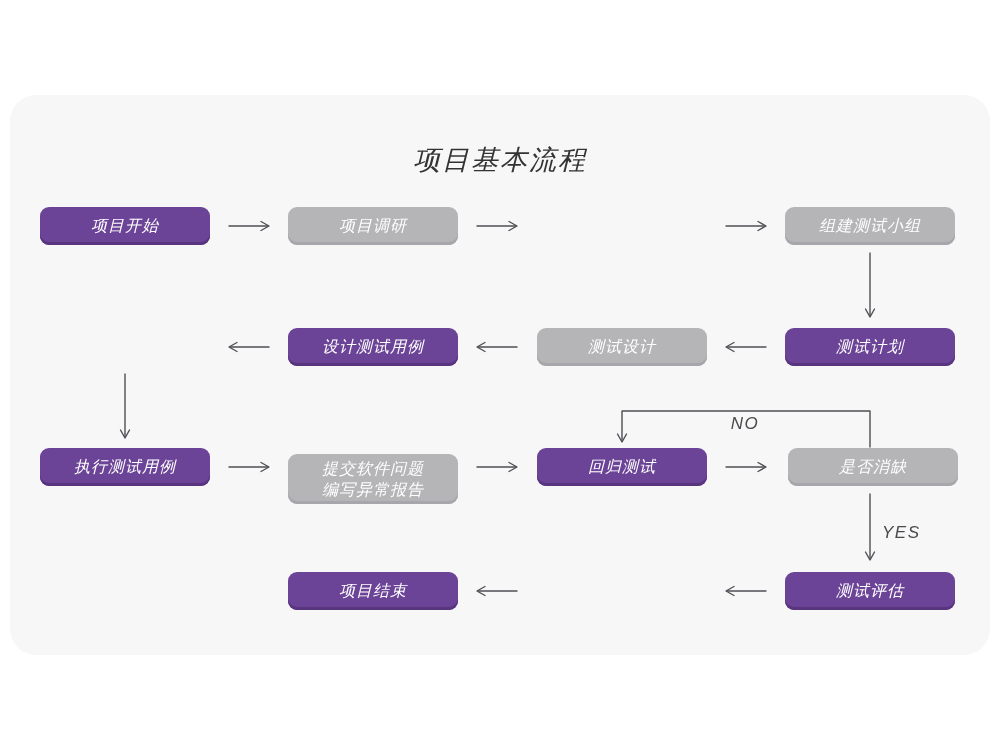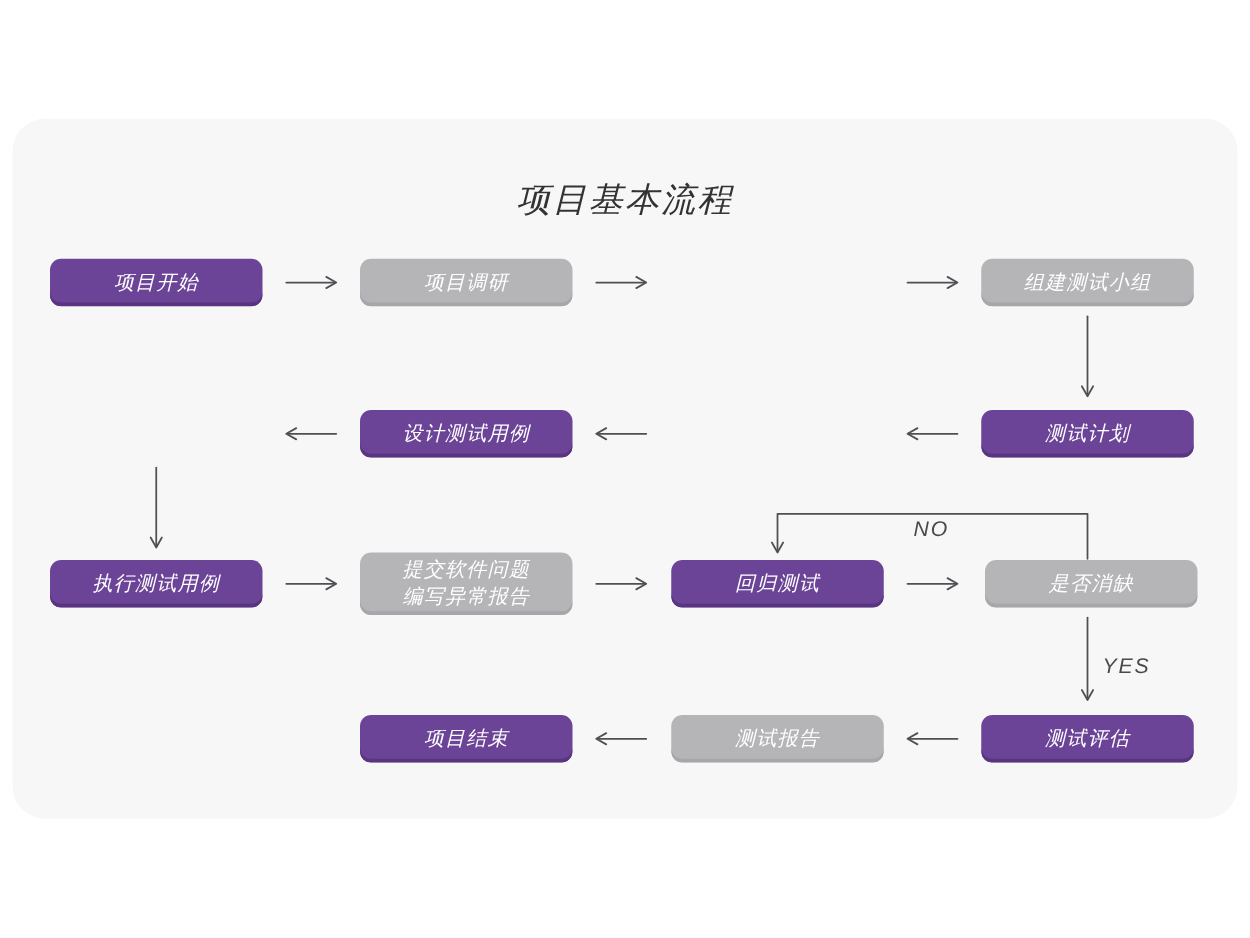--- a/index.html
+++ b/index.html
@@ -43,21 +43,21 @@
     font-size: 16px;
     letter-spacing: 1px;
     display: flex;
     align-items: center;
     justify-content: center;
     text-align: center;
     box-sizing: border-box;
   }
   .node.purple { background: #6B4397; box-shadow: inset 0 -3px 0 #59347F; }
   .node.gray   { background: #B5B4B7; box-shadow: inset 0 -3px 0 #A7A6AA; }
-  .node.tall   { height: 50px; line-height: 21px; white-space: pre-line; }
+  .node.tall   { height: 50px; line-height: 21px; white-space: pre-line; margin-top: 12px; }
   .branch-label {
     position: absolute;
     font-size: 17px;
     letter-spacing: 1.5px;
     color: #4A4A4E;
   }
   .branch-label.no  { left: 745px; top: 414px; transform: translateX(-50%); }
   .branch-label.yes { left: 882px; top: 523px; }
 </style>
 </head>
@@ -123,27 +123,27 @@
       <line x1="766" y1="591" x2="727" y2="591"></line>
         <path d="M734,586.5 L726,591 L734,595.5"></path>
     </g>
   </svg>
 
   <div class="node purple" style="left:40px;  top:207px;">项目开始</div>
   <div class="node gray" style="left:288px; top:207px;">项目调研</div>
   <div class="node gray" style="left:785px; top:207px;">组建测试小组</div>
 
   <div class="node purple" style="left:288px; top:328px;">设计测试用例</div>
+  <div class="node gray" style="left:537px; top:328px;">测试设计</div>
   <div class="node purple" style="left:785px; top:328px;">测试计划</div>
 
   <div class="node purple" style="left:40px;  top:448px;">执行测试用例</div>
   <div class="node gray tall" style="left:288px; top:442px;">提交软件问题
 编写异常报告</div>
   <div class="node purple" style="left:537px; top:448px;">回归测试</div>
   <div class="node gray" style="left:788px; top:448px;">是否消缺</div>
 
   <div class="branch-label no">NO</div>
   <div class="branch-label yes">YES</div>
 
   <div class="node purple" style="left:288px; top:572px;">项目结束</div>
-  <div class="node gray" style="left:537px; top:572px;">测试报告</div>
   <div class="node purple" style="left:785px; top:572px;">测试评估</div>
 </div>
 
 </body></html>

